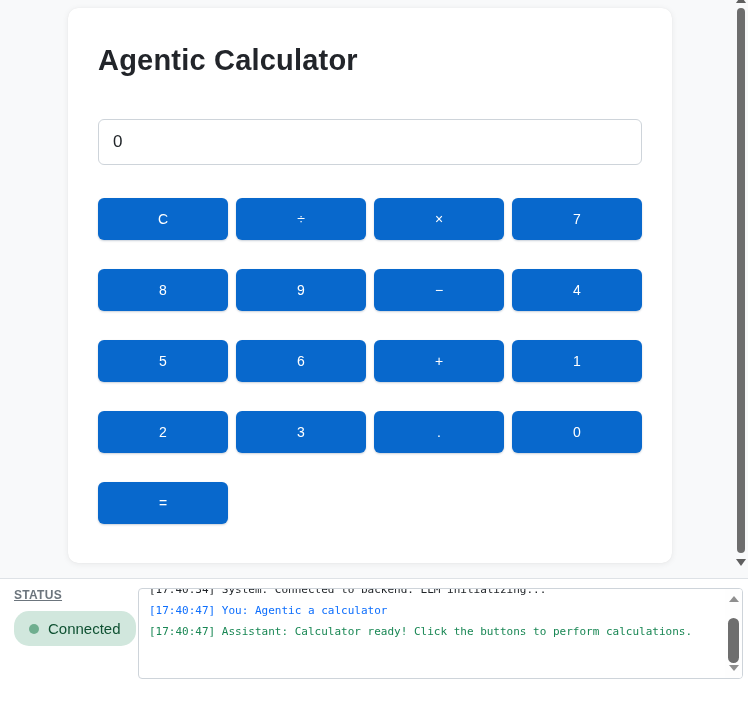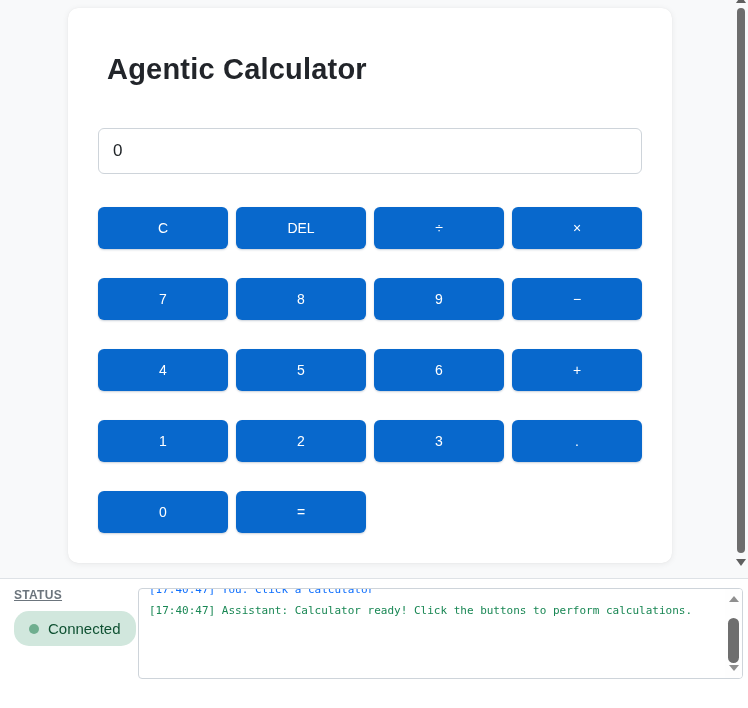--- a/index.html
+++ b/index.html
@@ -15,21 +15,21 @@
   
   .card {
     position: absolute; left: 68px; top: 8px;
     width: 604px; height: 555px;
     background: #ffffff;
     border-radius: 10px;
     box-shadow: 0 1px 6px rgba(0,0,0,0.07), 0 0 1px rgba(0,0,0,0.08);
     padding: 36px 30px;
   }
   .card-title {
-    margin: 9px;
+    margin: 0;
     font-size: 29px;
     font-weight: 700;
     color: #22252a;
     letter-spacing: 0.2px;
   }
   .display {
     margin-top: 42px;
     width: 100%; height: 46px;
     border: 1px solid #ced4da;
     border-radius: 6px;
@@ -178,21 +178,20 @@
 </head>
 <body style="background: rgb(248, 249, 250);">
 
 <div class="card">
   <h1 class="card-title">Agentic Calculator</h1>
 
   <input class="display" readonly="" value="0" style="">
 
   <div class="btn-grid">
     <button class="calc-btn">C</button>
-    <button class="calc-btn">DEL</button>
     <button class="calc-btn">÷</button>
     <button class="calc-btn">×</button>
     <button class="calc-btn">7</button>
     <button class="calc-btn">8</button>
     <button class="calc-btn">9</button>
     <button class="calc-btn">−</button>
     <button class="calc-btn">4</button>
     <button class="calc-btn">5</button>
     <button class="calc-btn">6</button>
     <button class="calc-btn">+</button>
@@ -216,21 +215,22 @@
     <div class="panel-label">STATUS</div>
     <div class="badge">
       <span class="badge-dot"></span>
       <span>Connected</span>
     </div>
   </div>
 
   <div class="convo-col">
     <div class="log-box">
       <div class="log-inner">
-        <div class="line-user">[17:40:47] You: Click a calculator</div>
+        <div class="line-system">[17:40:34] System: Connected to backend. LLM initializing...</div>
+        <div class="line-user">[17:40:47] You: Agentic a calculator</div>
         <div class="line-assistant">[17:40:47] Assistant: Calculator ready! Click the buttons to perform calculations.</div>
       </div>
       <div class="log-scrollbar">
         <div class="sb-arrow-up"></div>
         <div class="sb-track">
           <div class="log-thumb"></div>
         </div>
         <div class="sb-arrow-down"></div>
       </div>
     </div>

